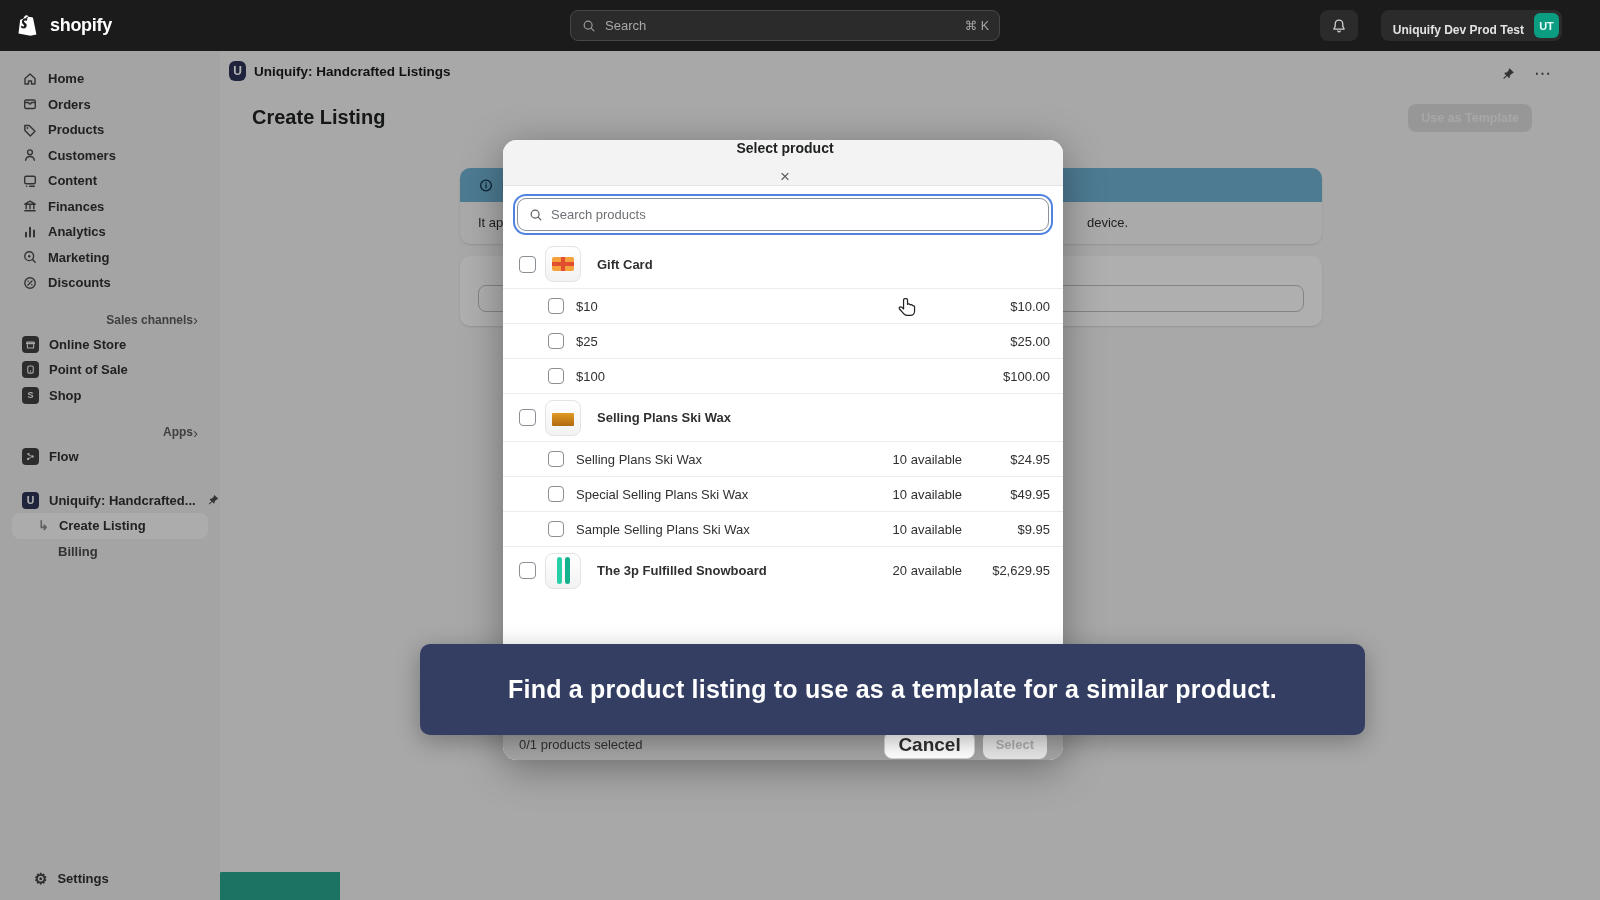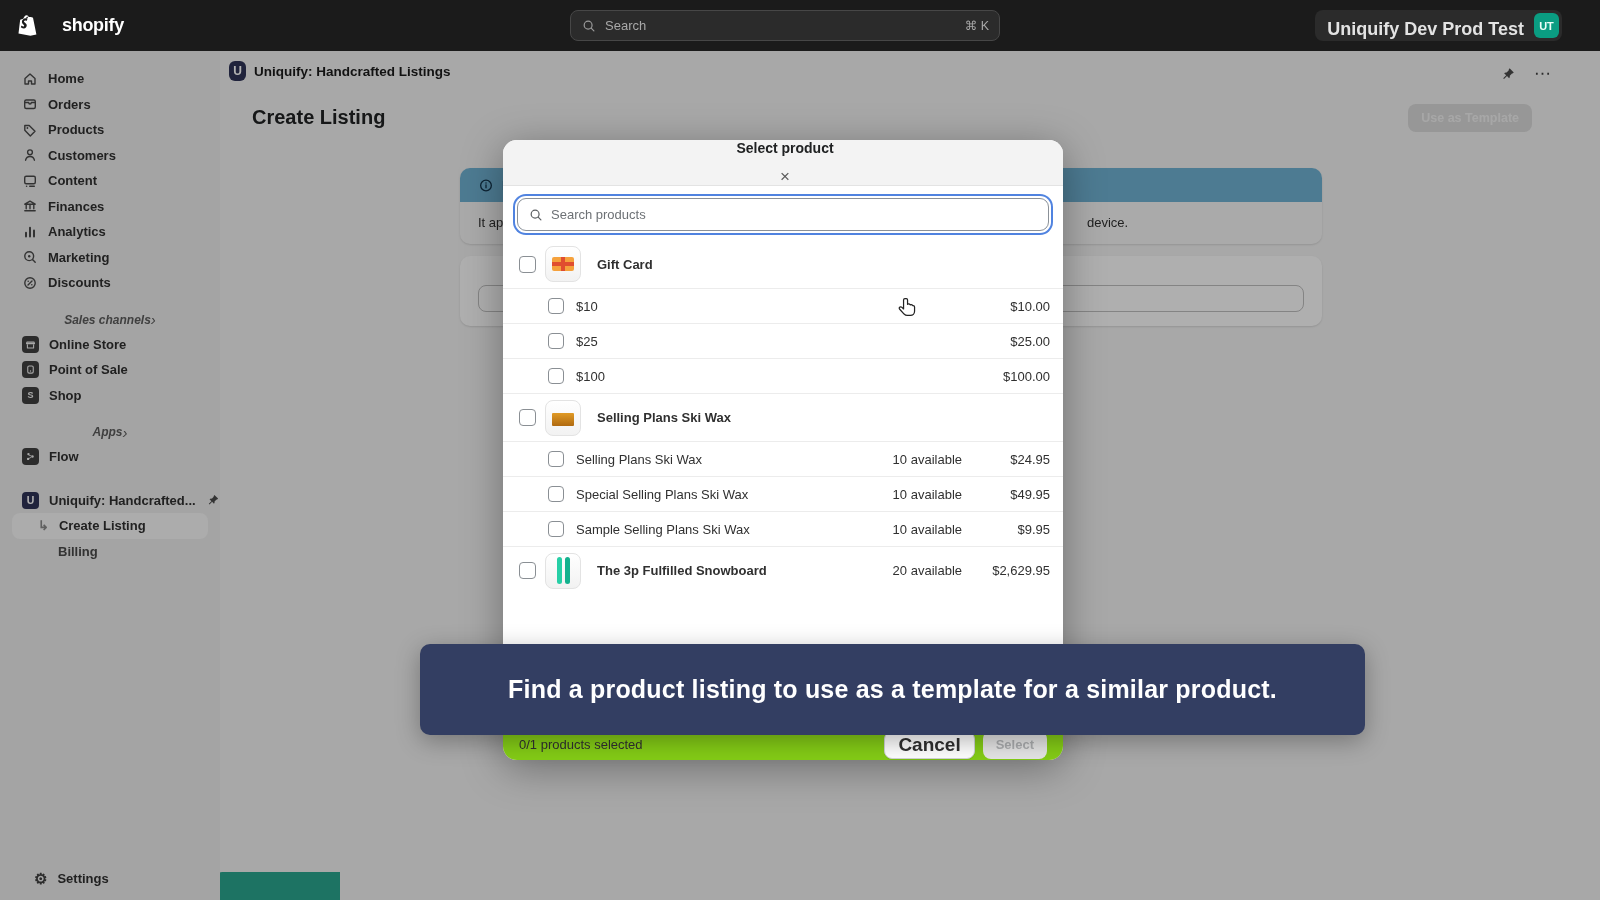--- a/index.html
+++ b/index.html
@@ -1,35 +1,35 @@
 <!DOCTYPE html>
 <html><head>
 <meta charset="utf-8">
 <style>
   * { box-sizing: border-box; margin: 0; padding: 0; }
   html,body { width:1600px; height:900px; overflow:hidden; font-family:"Liberation Sans", sans-serif; background:#f1f1f1; position:relative; }
 
   
   .topbar { position:absolute; top:0; left:0; width:1600px; height:51px; background:#1b1b1b; display:flex; align-items:center; z-index:80; }
-  .brand { display:flex; align-items:center; gap:24px; margin-left:16px; }
+  .brand { display:flex; align-items:center; gap:12px; margin-left:16px; }
   .brand-word { color:#fff; font-size:18px; font-weight:700; letter-spacing:-0.3px; }
   .top-search { position:absolute; left:570px; top:10px; width:430px; height:31px; background:#2b2b2b; border:1px solid #474747; border-radius:8px; display:flex; align-items:center; padding:0 10px; }
   .top-search input { flex:1; background:transparent; border:none; outline:none; color:#d5d5d5; font-size:13px; font-family:"Liberation Sans", sans-serif; margin-left:8px; }
   .top-search input::placeholder { color:#a8a8a8; }
   .kbd-hint { color:#a8a8a8; font-size:12.5px; }
   .bell-btn { position:absolute; right:242px; top:10px; width:38px; height:31px; background:#2b2b2b; border-radius:8px; display:flex; align-items:center; justify-content:center; }
   .store-pill { position:absolute; right:38px; top:10px; height:31px; background:#2b2b2b; border-radius:8px; display:flex; align-items:center; gap:10px; padding:0 3px 0 12px; }
-  .store-name { color:#e3e3e3; font-size:18px; font-weight:700;margin-top:8px; }
+  .store-name { color:#e3e3e3; font-size:12px; font-weight:700;margin-top:8px; }
   .store-avatar { width:25px; height:25px; border-radius:6px; background:#0a9d82; color:#eafff8; font-size:11px; font-weight:700; display:flex; align-items:center; justify-content:center; }
 
   
   .sidebar { position:absolute; top:51px; left:0; width:220px; height:849px; background:#ebebeb; z-index:10; padding-top:15px; }
   .nav-item { height:25.5px; display:flex; align-items:center; gap:10px; padding:0 10px; margin:0 12px; border-radius:8px; color:#303030; font-size:13px; font-weight:600; }
   .nav-item .lbl { white-space:nowrap; }
-  .sec-head { height:20px; display:flex; align-items:center; justify-content:center; margin:14px 12px 2px 12px; padding:0 10px; color:#5c5c5c; font-size:12px; font-weight:700;font-style:italic; }
+  .sec-head { height:20px; display:flex; align-items:center; justify-content:flex-end; margin:14px 12px 2px 12px; padding:0 10px; color:#5c5c5c; font-size:12px; font-weight:700; }
   .sec-head .chev { color:#5c5c5c; font-size:15px; font-weight:400; }
   .chan-sq { width:17px; height:17px; border-radius:4px; background:#404040; display:flex; align-items:center; justify-content:center; color:#f1f1f1; font-size:9px; font-weight:700; flex:0 0 17px; }
   .app-row { justify-content:space-between; }
   .app-row .left { display:flex; align-items:center; gap:10px; }
   .appicon { width:17px; height:17px; border-radius:4px; background:#2e3356; color:#fff; font-size:10.5px; font-weight:700; display:flex; align-items:center; justify-content:center; flex:0 0 17px; }
   .sub-item { padding-left:26px; }
   .sub-item.selected { background:#f6f6f6; }
   .sub-arrow { color:#8a8a8a; font-size:13px; }
   .sub-item-2 { padding-left:46px; color:#4a4a4a; font-weight:550; }
   .settings-row { position:absolute; left:12px; right:12px; top:815px; }
@@ -71,21 +71,21 @@
   .cbx { width:17px; height:17px; border:1.5px solid #8a8f94; border-radius:4px; background:#fff; flex:0 0 17px; }
   .v-row .cbx { width:16px; height:16px; flex:0 0 16px; }
   .thumb { width:36px; height:36px; border:1px solid #e3e3e3; border-radius:8px; background:linear-gradient(#ffffff,#f2f2f2); margin-left:9px; display:flex; align-items:center; justify-content:center; position:relative; overflow:hidden; }
   .pname { font-size:13px; font-weight:550; color:#303030; margin-left:16px; }
   .vname { font-size:13px; color:#303030; margin-left:12px; }
   .spacer-flex { flex:1; }
   .avail { width:110px; text-align:right; font-size:13px; color:#303030; margin-right:8px; }
   .price { width:80px; text-align:right; font-size:13px; color:#303030; }
   .badge { background:#e4e5e7; border-radius:6px; font-size:12px; color:#303030; padding:2px 8px; margin-left:8px; }
   .row-gap { height:59px; }
-  .modal-foot { position:absolute; left:0; right:0; bottom:0; height:32px; border-top:1px solid #e3e3e3; background:#84cc16; border-radius:0 0 14px 14px; display:flex; align-items:center; padding:0 16px; z-index:2; }
+  .modal-foot { position:absolute; left:0; right:0; bottom:0; height:32px; border-top:1px solid #e3e3e3; background:#a3a3a3; border-radius:0 0 14px 14px; display:flex; align-items:center; padding:0 16px; z-index:2; }
   .sel-count { font-size:13px; color:#303030; }
   .foot-btns { margin-left:auto; display:flex; gap:8px; }
   .btn-cancel { height:28px; padding:0 13px; background:#fff; border:1px solid #d0d3d6; border-radius:8px; font-size:19px; font-weight:600; color:#303030; box-shadow:0 1px 0 rgba(0,0,0,.06); font-family:"Liberation Sans", sans-serif; }
   .btn-select { height:28px; padding:0 13px; background:#e5e5e5; border:none; border-radius:8px; font-size:13px; font-weight:600; color:#abadaf; font-family:"Liberation Sans", sans-serif; }
 
   
   .art-gift { width:22px; height:14px; background:#f5a13c; border-radius:2px; position:relative; }
   .art-gift:before { content:""; position:absolute; left:9px; top:0; width:4px; height:14px; background:#e04d2f; }
   .art-gift:after { content:""; position:absolute; left:0; top:5px; width:22px; height:4px; background:#e04d2f; }
   .art-wax { width:22px; height:13px; background:linear-gradient(#e09a25,#b06a10); border-radius:1px; margin-top:4px; }

